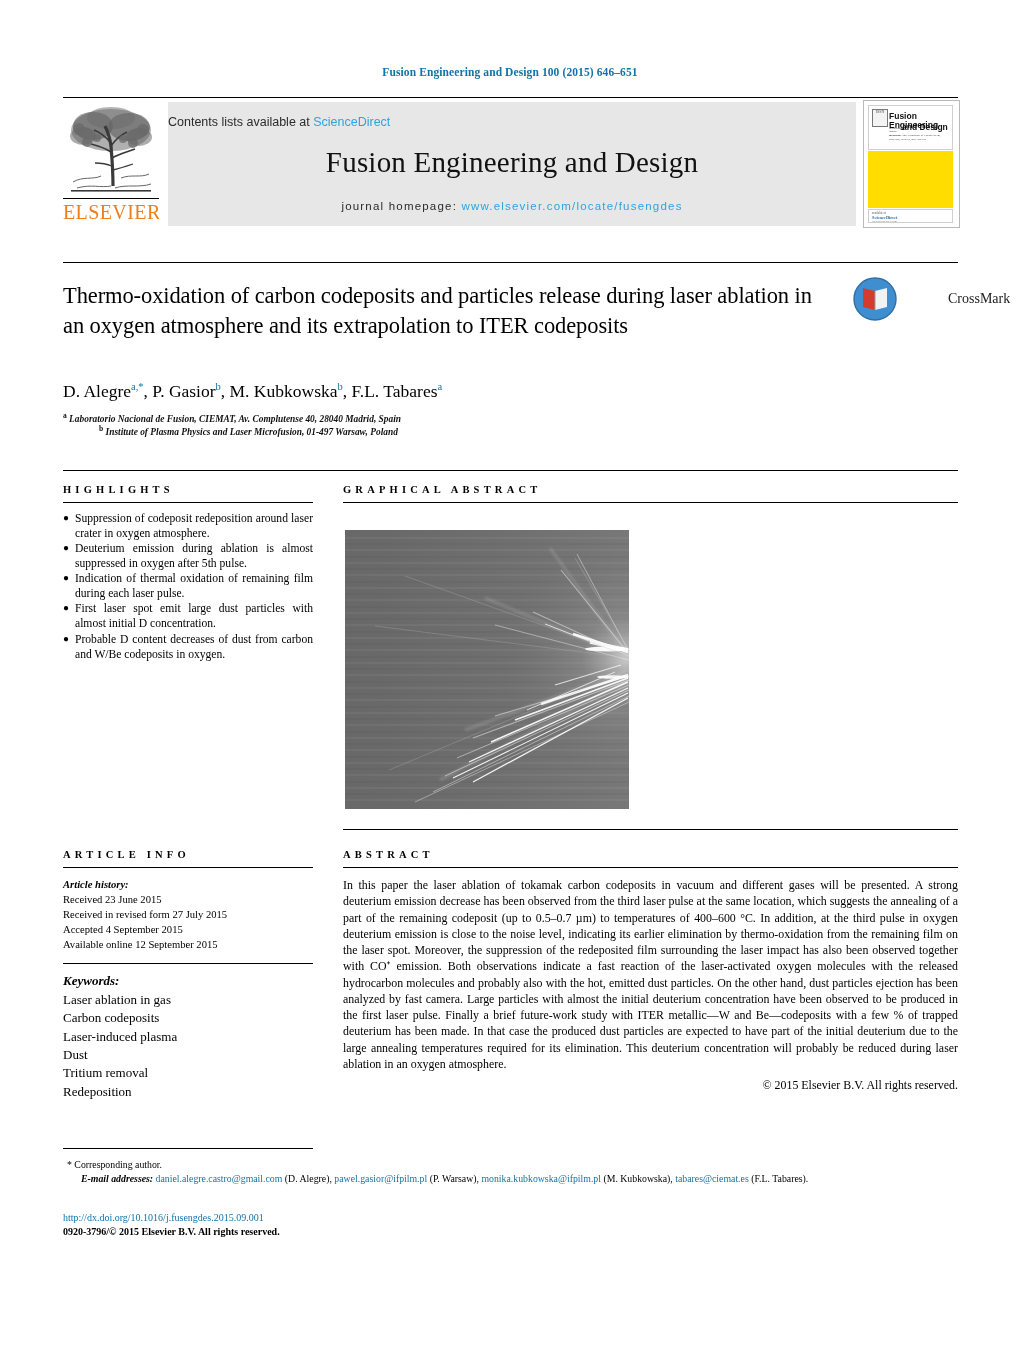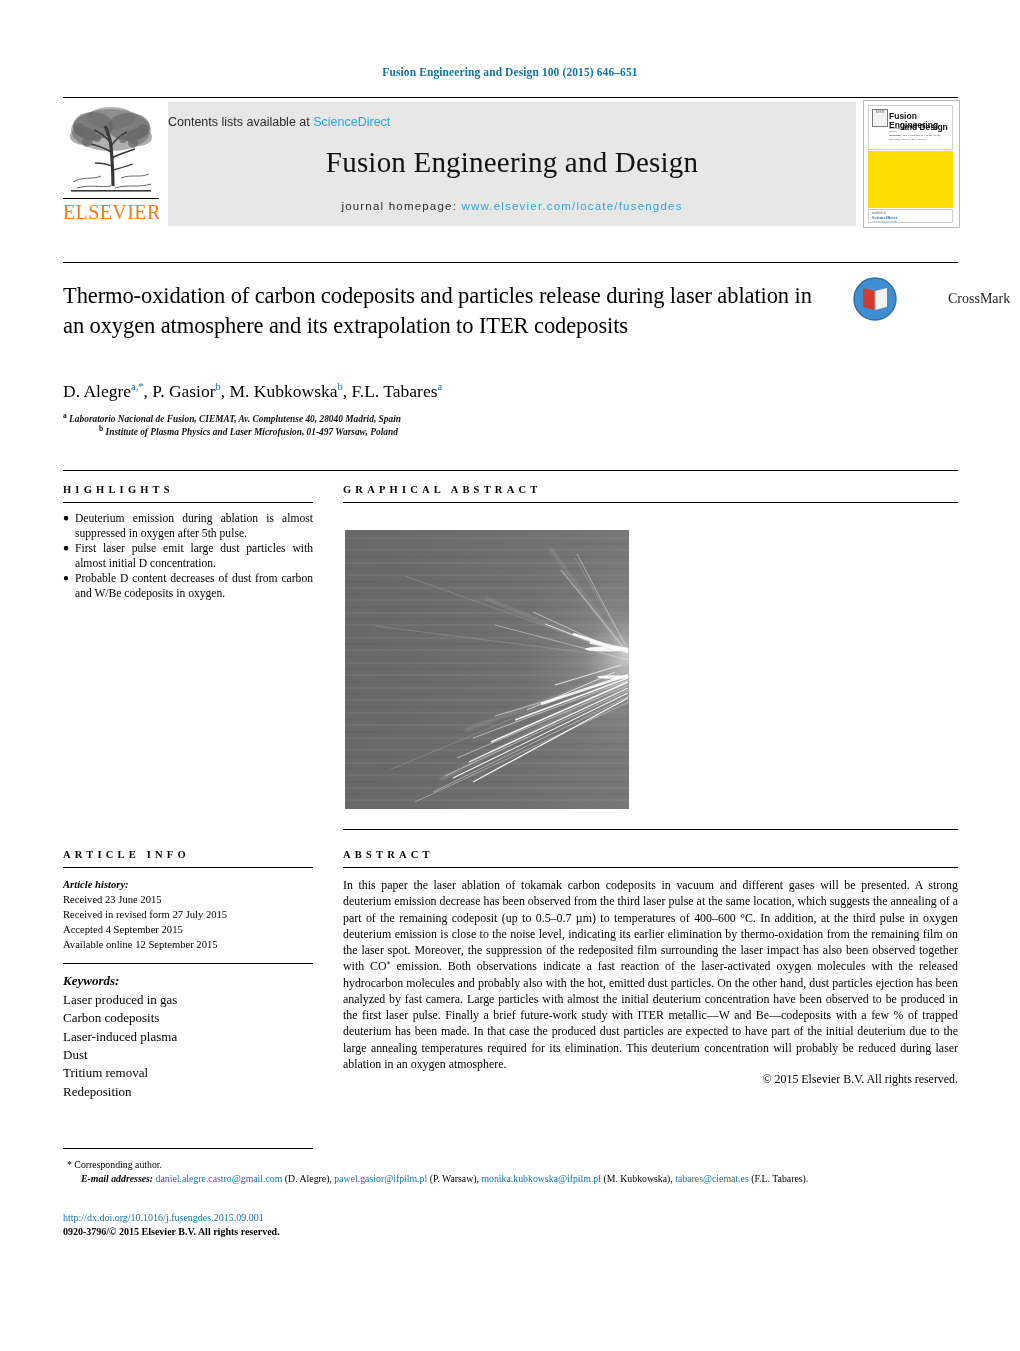--- a/index.html
+++ b/index.html
@@ -372,21 +372,21 @@
   }
   .abstract-text {
     margin-top: 9px;
     font-family: "Liberation Serif", serif;
     font-size: 11.9px;
     line-height: 1.365;
     text-align: justify;
     color: #000;
   }
   .copyline {
-    margin-top: 0;
+    margin-top: 6px;
     text-align: right;
     font-family: "Liberation Serif", serif;
     font-size: 11.9px;
     color: #000;
   }
 
   
   .foot-rule {
     position: absolute;
     left: 63px; top: 1148px;
@@ -525,24 +525,24 @@
     <div class="affil a"><sup>a</sup> Laboratorio Nacional de Fusion, CIEMAT, Av. Complutense 40, 28040 Madrid, Spain</div>
     <div class="affil b"><sup>b</sup> Institute of Plasma Physics and Laser Microfusion, 01-497 Warsaw, Poland</div>
   </div>
 
   <div class="rule-main"></div>
 
   <div class="col-left">
     <div class="sec-head">HIGHLIGHTS</div>
     <div class="sec-rule"></div>
     <ul class="highlights-list">
-        <li><span class="bullet">●</span></li>
+        <li><span class="bullet">●</span><span>Suppression of codeposit redeposition around laser crater in oxygen atmosphere.</span></li>
         <li><span class="bullet">●</span><span>Deuterium emission during ablation is almost suppressed in oxygen after 5th pulse.</span></li>
-        <li><span class="bullet">●</span></li>
-        <li><span class="bullet">●</span><span>First laser pulse emit large dust particles with almost initial D concentration.</span></li>
+        <li><span class="bullet">●</span><span>Indication of thermal oxidation of remaining film during each laser pulse.</span></li>
+        <li><span class="bullet">●</span><span>First laser spot emit large dust particles with almost initial D concentration.</span></li>
         <li><span class="bullet">●</span><span>Probable D content decreases of dust from carbon and W/Be codeposits in oxygen.</span></li>
       </ul>
   </div>
 
   <div class="col-right">
     <div class="sec-head">GRAPHICAL ABSTRACT</div>
     <div class="sec-rule"></div>
 
     <div class="ga-image">
       <svg width="284" height="279" viewBox="0 0 284 279" xmlns="http://www.w3.org/2000/svg" preserveAspectRatio="none">
@@ -679,21 +679,21 @@
     <div class="info-hist">
         <div class="lbl">Article history:</div>
         <div>Received 23 June 2015</div>
         <div>Received in revised form 27 July 2015</div>
         <div>Accepted 4 September 2015</div>
         <div>Available online 12 September 2015</div>
       </div>
     <div class="info-rule2"></div>
     <div class="info-kw">
         <div class="lbl">Keywords:</div>
-        <div>Laser produced in gas</div>
+        <div>Laser ablation in gas</div>
         <div>Carbon codeposits</div>
         <div>Laser-induced plasma</div>
         <div>Dust</div>
         <div>Tritium removal</div>
         <div>Redeposition</div>
       </div>
   </div>
 
   <div class="abstract-block">
     <div class="sec-head">ABSTRACT</div>

